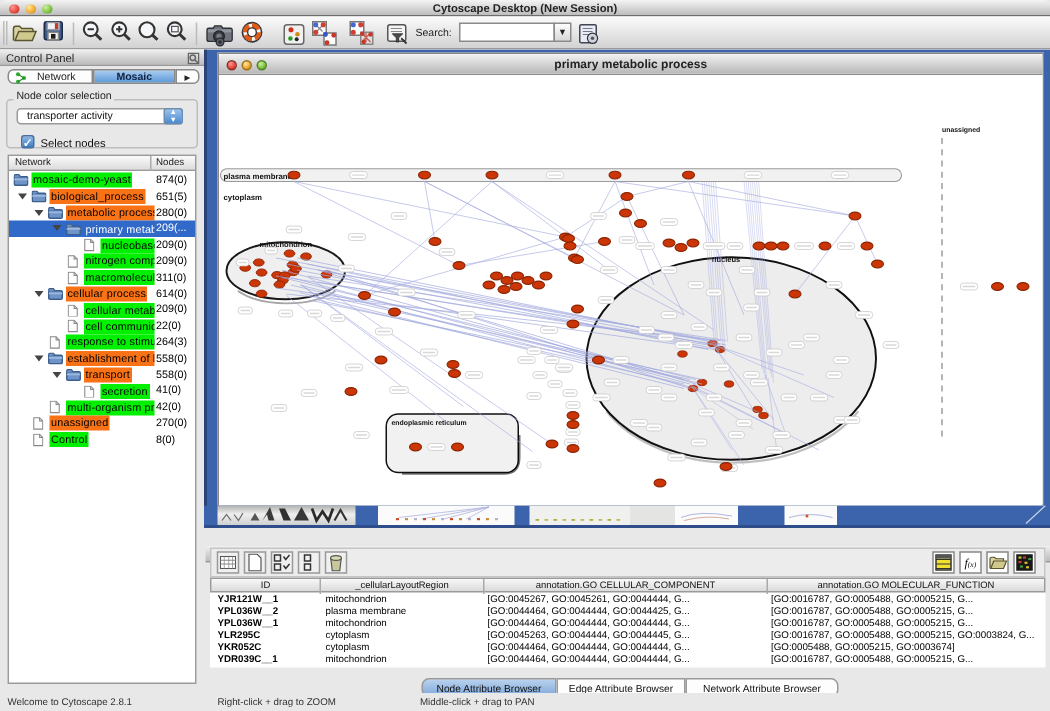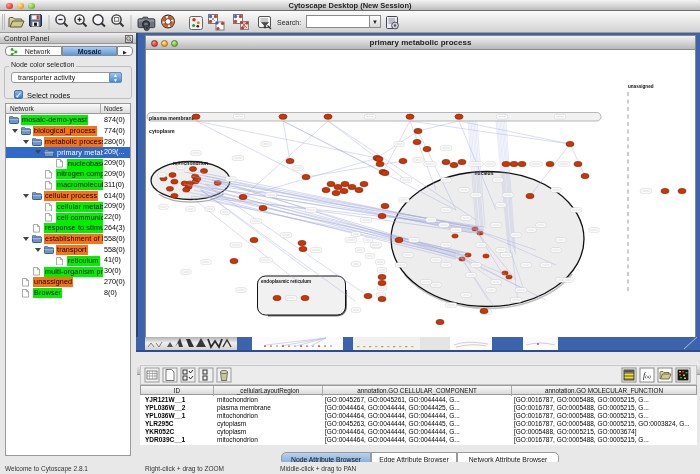--- a/index.html
+++ b/index.html
@@ -279,21 +279,21 @@
             <span class="tnum">874(0)</span>
           </div>
           <div class="trow" style="top:21.8px">
             <div class="tarrow" style="left:5.5px"></div>
             <svg class="ticon" style="left:15px" width="10" height="8" viewBox="0 0 10 8">
               <rect x="0.5" y="1.8" width="9" height="5.7" rx="0.8" fill="#6f95c8" stroke="#3c5e8c"></rect>
               <path d="M0.5 2.5 L0.5 1 Q0.5 0.4 1.1 0.4 L3.6 0.4 L4.6 1.6" fill="#6f95c8" stroke="#3c5e8c" stroke-width="0.7"></path>
               <rect x="0.5" y="3" width="9" height="1.2" fill="#9cb8dc"></rect>
             </svg>
             <span class="tlabel r" style="left:27px;max-width:70px">biological_process</span>
-            <span class="tnum">774(0)</span>
+            <span class="tnum">651(5)</span>
           </div>
           <div class="trow" style="top:32.6px">
             <div class="tarrow" style="left:16.5px"></div>
             <svg class="ticon" style="left:26px" width="10" height="8" viewBox="0 0 10 8">
               <rect x="0.5" y="1.8" width="9" height="5.7" rx="0.8" fill="#6f95c8" stroke="#3c5e8c"></rect>
               <path d="M0.5 2.5 L0.5 1 Q0.5 0.4 1.1 0.4 L3.6 0.4 L4.6 1.6" fill="#6f95c8" stroke="#3c5e8c" stroke-width="0.7"></path>
               <rect x="0.5" y="3" width="9" height="1.2" fill="#9cb8dc"></rect>
             </svg>
             <span class="tlabel r" style="left:38px;max-width:59px">metabolic process</span>
             <span class="tnum">280(0)</span>
@@ -384,45 +384,45 @@
               <rect x="0.5" y="3" width="9" height="1.2" fill="#9cb8dc"></rect>
             </svg>
             <span class="tlabel r" style="left:50px;max-width:47px">transport</span>
             <span class="tnum">558(0)</span>
           </div>
           <div class="trow" style="top:151.4px">
             <svg class="ticon" style="left:50px" width="7" height="8.6" viewBox="0 0 7 8.6">
               <path d="M0.5 0.5 L4.4 0.5 L6.5 2.6 L6.5 8.1 L0.5 8.1 Z" fill="#fdfdfd" stroke="#888" stroke-width="0.7"></path>
               <path d="M4.4 0.5 L4.4 2.6 L6.5 2.6" fill="none" stroke="#888" stroke-width="0.7"></path>
             </svg>
-            <span class="tlabel g" style="left:61px;max-width:36px">reticulum</span>
+            <span class="tlabel g" style="left:61px;max-width:36px">secretion</span>
             <span class="tnum">41(0)</span>
           </div>
           <div class="trow" style="top:162.20000000000002px">
             <svg class="ticon" style="left:27px" width="7" height="8.6" viewBox="0 0 7 8.6">
               <path d="M0.5 0.5 L4.4 0.5 L6.5 2.6 L6.5 8.1 L0.5 8.1 Z" fill="#fdfdfd" stroke="#888" stroke-width="0.7"></path>
               <path d="M4.4 0.5 L4.4 2.6 L6.5 2.6" fill="none" stroke="#888" stroke-width="0.7"></path>
             </svg>
             <span class="tlabel g" style="left:38px;max-width:59px">multi-organism pro</span>
-            <span class="tnum">30(0)</span>
+            <span class="tnum">42(0)</span>
           </div>
           <div class="trow" style="top:173px">
             <svg class="ticon" style="left:16px" width="7" height="8.6" viewBox="0 0 7 8.6">
               <path d="M0.5 0.5 L4.4 0.5 L6.5 2.6 L6.5 8.1 L0.5 8.1 Z" fill="#fdfdfd" stroke="#888" stroke-width="0.7"></path>
               <path d="M4.4 0.5 L4.4 2.6 L6.5 2.6" fill="none" stroke="#888" stroke-width="0.7"></path>
             </svg>
             <span class="tlabel r" style="left:27px;max-width:70px">unassigned</span>
             <span class="tnum">270(0)</span>
           </div>
           <div class="trow" style="top:183.8px">
             <svg class="ticon" style="left:16px" width="7" height="8.6" viewBox="0 0 7 8.6">
               <path d="M0.5 0.5 L4.4 0.5 L6.5 2.6 L6.5 8.1 L0.5 8.1 Z" fill="#fdfdfd" stroke="#888" stroke-width="0.7"></path>
               <path d="M4.4 0.5 L4.4 2.6 L6.5 2.6" fill="none" stroke="#888" stroke-width="0.7"></path>
             </svg>
-            <span class="tlabel g" style="left:27px;max-width:70px">Browser</span>
+            <span class="tlabel g" style="left:27px;max-width:70px">Control</span>
             <span class="tnum">8(0)</span>
           </div>
         </div>
     </div>
   </div>
 
   <div id="desktop" class="abs">
     <div id="bluebg" class="abs"></div>
     <div id="netwin" class="abs">
       <div id="netTitle" class="abs">

